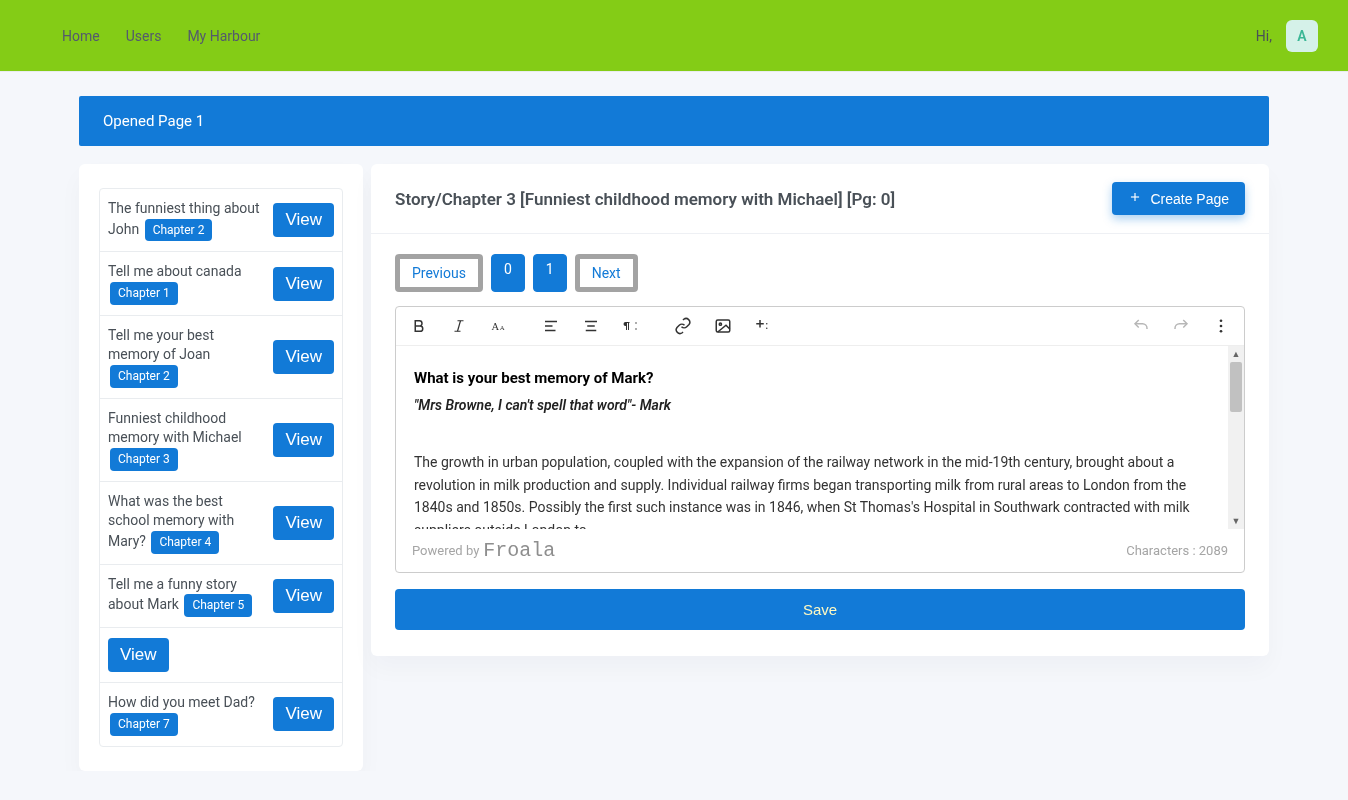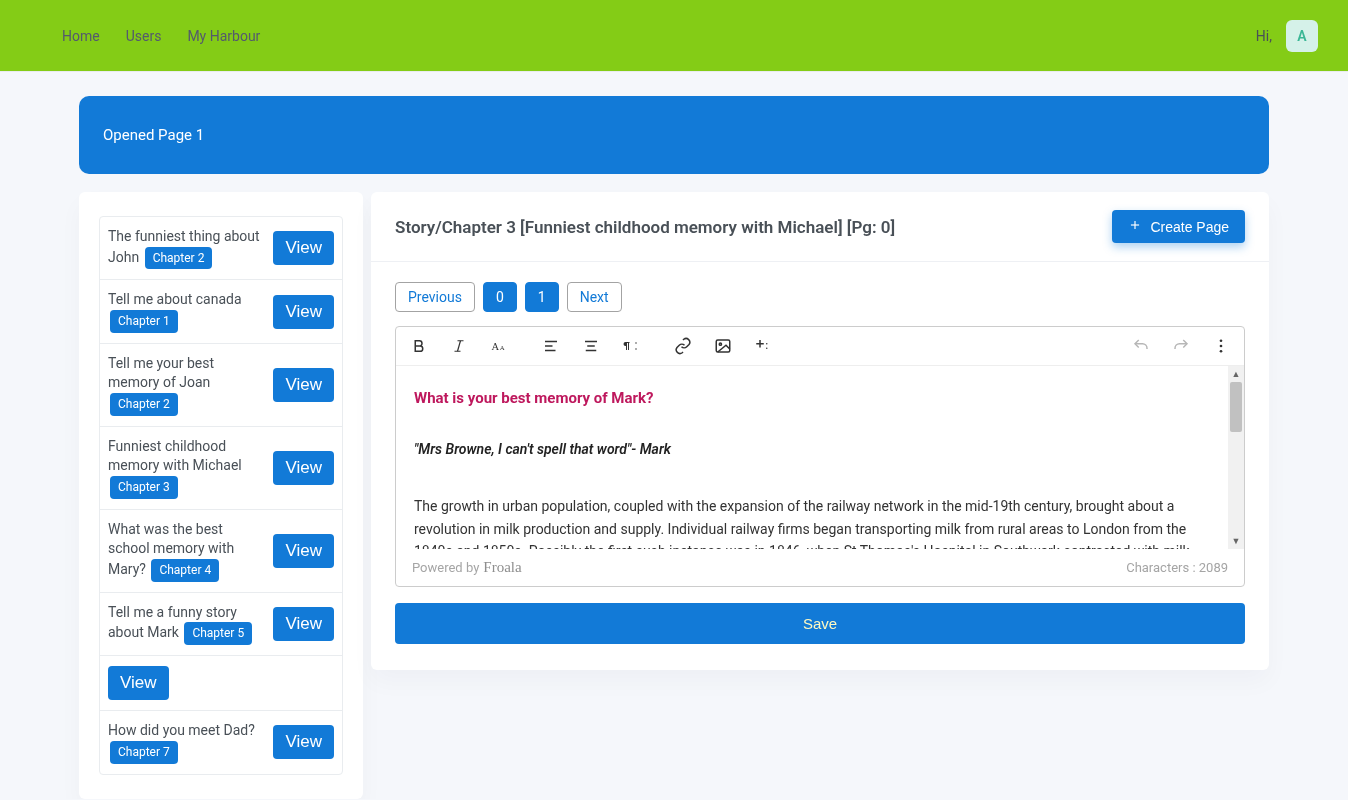--- a/index.html
+++ b/index.html
@@ -8,21 +8,21 @@
     
     .navbar { background: #84cc16; border-bottom: 1px solid #e9ecef; height: 72px; display: flex; align-items: center; justify-content: space-between; padding: 0 30px 0 62px; }
     .nav-links { display: flex; gap: 26px; }
     .nav-link { color: #545a6d; text-decoration: none; cursor: pointer; font-size: 14px; }
     .nav-right { display: flex; align-items: center; gap: 14px; }
     .greet { color: #495057; }
     .avatar { width: 32px; height: 32px; border-radius: 6px; background: #d5f1e9; color: #3ab795; display: flex; align-items: center; justify-content: center; font-weight: 600; }
     
     
     .container { max-width: 1190px; margin: 0 auto; padding: 24px 0 0 0; }
-    .banner { background: #127ad7; color: #fff; border-radius: 10px; padding: 30px 24px; font-size: 15px; }
+    .banner { background: #127ad7; color: #fff; border-radius: 2px; padding: 16px 24px; font-size: 15px; }
     
     .row { display: flex; gap: 8px; margin-top: 18px; align-items: flex-start; }
     .card { background: #fff; border-radius: 6px; box-shadow: 0 0.75rem 1.5rem rgba(18,38,63,.03); }
     
     
     .sidebar-card { width: 284px; padding: 24px 20px; }
     .story-list { border: 1px solid #e9ecef; border-radius: 4px; overflow: hidden; background: #fff; }
     .story-row { display: flex; align-items: center; justify-content: space-between; padding: 10px 8px; border-bottom: 1px solid #e9ecef; }
     .story-row:last-child { border-bottom: none; }
     .story-title-cell { flex: 1; padding-right: 6px; line-height: 1.4; color: #495057; }
@@ -32,44 +32,44 @@
     
     .main-card { flex: 1; padding: 0; }
     .card-header { display: flex; align-items: center; justify-content: space-between; padding: 18px 24px; border-bottom: 1px solid #eef0f4; }
     .card-title { font-size: 17px; font-weight: 600; color: #495057; }
     .btn-create { background: #127ad7; color: #fff; border: none; border-radius: 4px; padding: 8px 16px; display: flex; align-items: center; gap: 8px; cursor: pointer; font-size: 14px; box-shadow: 0 4px 10px rgba(18,122,215,.35); }
     .btn-create svg { width: 14px; height: 14px; }
     
     .card-body { padding: 20px 24px 26px 24px; }
     
     .pager { display: flex; gap: 8px; margin-bottom: 14px; }
-    .pager-link { border: 1px solid #a3a3a3; background: #fff; color: #127ad7; padding: 6px 12px; border-radius: 4px; cursor: pointer; font-size: 14px; }
+    .pager-link { border: 5px solid #a3a3a3; background: #fff; color: #127ad7; padding: 6px 12px; border-radius: 4px; cursor: pointer; font-size: 14px; }
     .pager-num { background: #127ad7; color: #fff; border: 1px solid #127ad7; padding: 6px 12px; border-radius: 4px; cursor: pointer; min-width: 30px; text-align: center; font-size: 14px; }
     
     
     .editor { border: 1px solid #ccc; border-radius: 4px; overflow: hidden; }
     .toolbar { display: flex; align-items: center; padding: 8px 12px; gap: 30px; border-bottom: 1px solid #eee; }
     .tool-group { display: flex; align-items: center; gap: 18px; }
     .tool { width: 22px; height: 22px; display: flex; align-items: center; justify-content: center; cursor: pointer; color: #333; }
     .tool svg { width: 18px; height: 18px; }
     .tool-spacer { flex: 1; }
     .redo-dis { color: #b7b7b7; }
     
     .editor-scroll-wrap { position: relative; display: flex; }
     .editor-content { flex: 1; background: #fff; padding: 20px 18px 10px 18px; height: 183px; overflow: hidden; color: #2b2b2b; line-height: 1.6; }
-    .editor-content h4 { font-size: 15px; font-weight: 700; margin-bottom: 28px; color: #be185d; }
+    .editor-content h4 { font-size: 15px; font-weight: 700; margin-bottom: 4px; color: #000000; }
     .editor-content .quote { font-style: italic; font-weight: 600; margin-bottom: 22px; color: #222; }
     .editor-content .body { font-size: 14px; color: #333; margin-top: 35px; }
     .fake-scroll { width: 16px; background: #f1f1f1; position: relative; }
     .fake-scroll .arrow { position: absolute; left: 0; right: 0; height: 16px; display: flex; align-items: center; justify-content: center; font-size: 9px; color: #666; }
     .fake-scroll .thumb { position: absolute; top: 16px; left: 2px; right: 2px; height: 50px; background: #c1c1c1; border-radius: 2px; }
     
     .editor-footer { display: flex; align-items: center; justify-content: space-between; padding: 10px 16px; color: #a5a5a5; font-size: 13px; }
     .froala-brand { display: flex; align-items: center; gap: 4px; }
-    .froala-logo { font-family: Liberation Serif, serif; font-weight: 500; color: #8e8e8e; font-size: 15px; }
+    .froala-logo { font-family: Liberation Mono, monospace; font-weight: 500; color: #8e8e8e; font-size: 20px; }
     
     .btn-save { display: block; width: 100%; background: #127ad7; color: #fef9c3; border: none; border-radius: 4px; padding: 12px 0; margin-top: 16px; cursor: pointer; font-size: 15px; }
   </style>
 </head>
 <body>
 
 <div class="navbar">
   <div class="nav-links">
     <a class="nav-link">Home</a>
     <a class="nav-link">Users</a>

